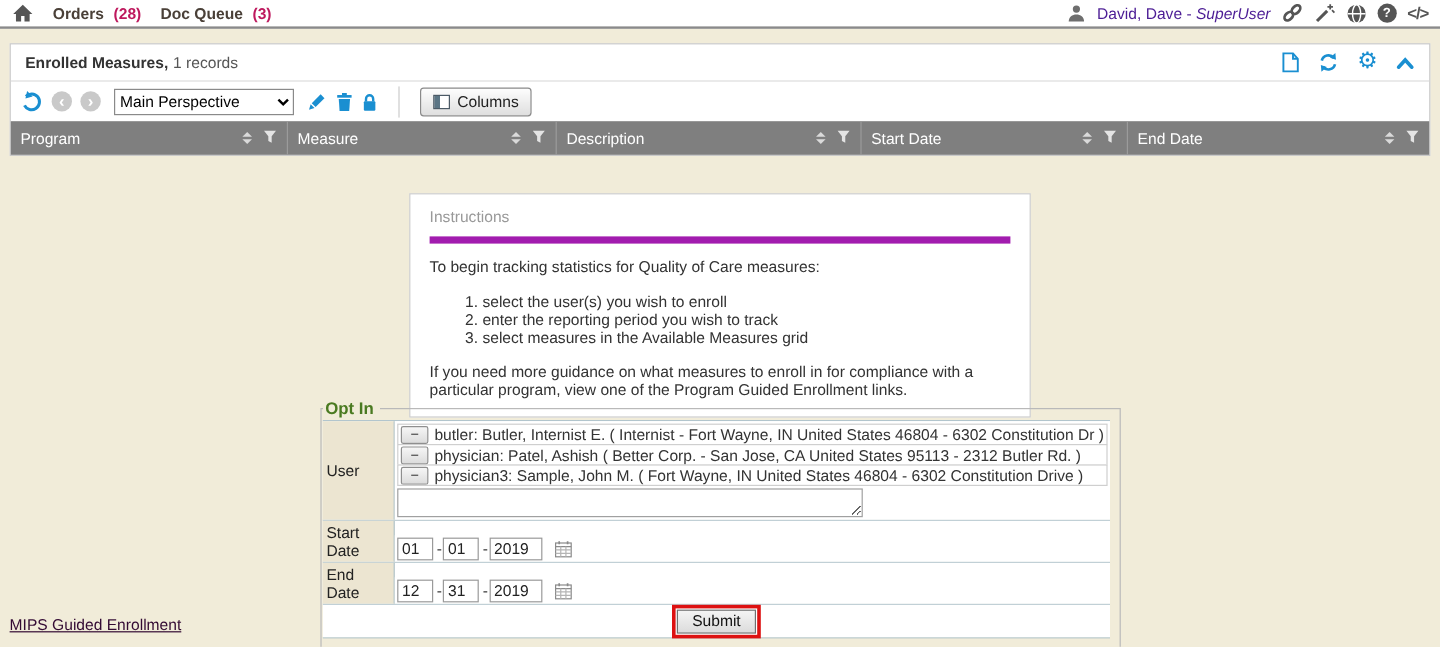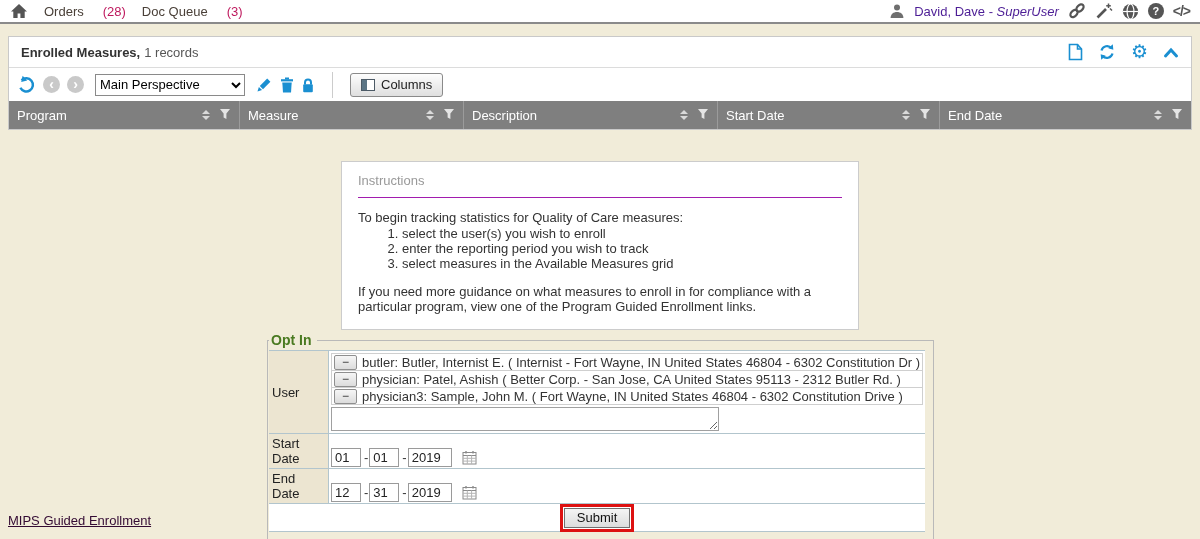--- a/index.html
+++ b/index.html
@@ -10,21 +10,21 @@
     position: relative;
     overflow: hidden;
     color: #333;
     font-size: 13px;
   }
   
   .topbar {
     height: 24px; background:#fff; border-bottom:2px solid #8a8a8a;
     display:flex; align-items:center; padding:0 10px; gap:16px;
   }
-  .topbar .nav-item { display:flex; gap:19px; color:#4a4038; cursor:pointer; }
+  .topbar .nav-item { display:flex; gap:8px; color:#4a4038; cursor:pointer;font-weight:bold; }
   .topbar .count { color:#be185d; }
   .topbar .right { margin-left:auto; display:flex; align-items:center; gap:9px; }
   .username { color:#4c1d95; }
   .username em { font-style:italic; }
   .icn { display:inline-flex; align-items:center; justify-content:center; }
   .help-circle {
     width:16px;height:16px;border-radius:50%;background:#555;color:#fff;
     font-weight:bold;font-size:11px;display:inline-flex;align-items:center;justify-content:center;
   }
   .code-glyph { color:#555; font-weight:bold; font-size:14px; letter-spacing:-1px; }
@@ -68,23 +68,23 @@
   .sort i { width:0; height:0; border-left:4px solid transparent; border-right:4px solid transparent; }
   .sort .up { border-bottom:4px solid #dadada; }
   .sort .down { border-top:4px solid #dadada; }
   .w-program { width:230px; } .w-measure { width:224px; } .w-desc { width:254px; }
   .w-start { width:222px; } .w-end { flex:1; }
   
   .instructions {
     width:518px; margin:31px auto 0; background:#fff; border:1px solid #ccc;
     padding:11px 16px 15px;
   }
-  .instructions h3 { font-size:13px; font-weight:normal; color:#999; padding-bottom:9px; border-bottom:1px solid #a21caf; }
+  .instructions h3 { font-size:13px; font-weight:normal; color:#999; padding-bottom:9px; border-bottom:6px solid #a21caf; }
   .instructions .intro { margin-top:12px; line-height:15px; }
-  .instructions ol { margin:1px 0 0 0; padding-left:44px; line-height:15px; }
+  .instructions ol { margin:14px 0 0 0; padding-left:44px; line-height:15px; }
   .instructions .outro { margin-top:13px; line-height:15px; }
   
   fieldset.optin {
     position:absolute; left:267px; top:332px; width:663px;
     border:1px solid #b9b9b9; padding:2px 8px 12px 1px; background:transparent;
   }
   fieldset.optin legend { color:#4a7a21; font-weight:bold; font-size:14px; padding:0 6px 0 2px; margin-left:0; }
   .form-table { border-bottom:1px solid #b2c5cd; }
   .form-row { display:flex; border-top:1px solid #b2c5cd; background:#fff; }
   .label-cell {

